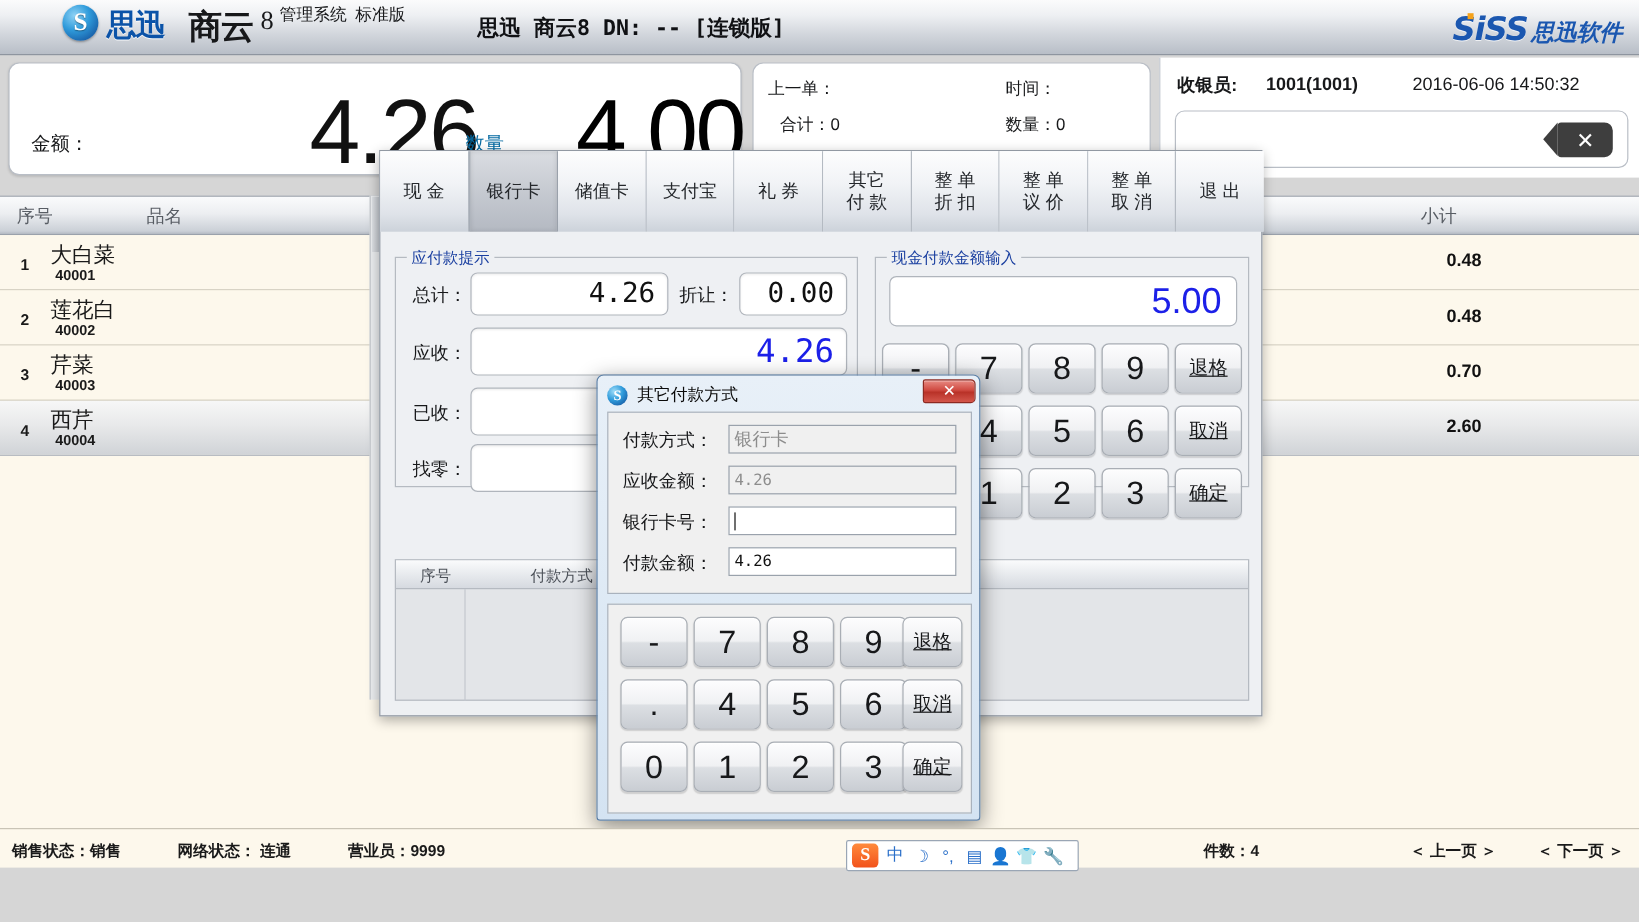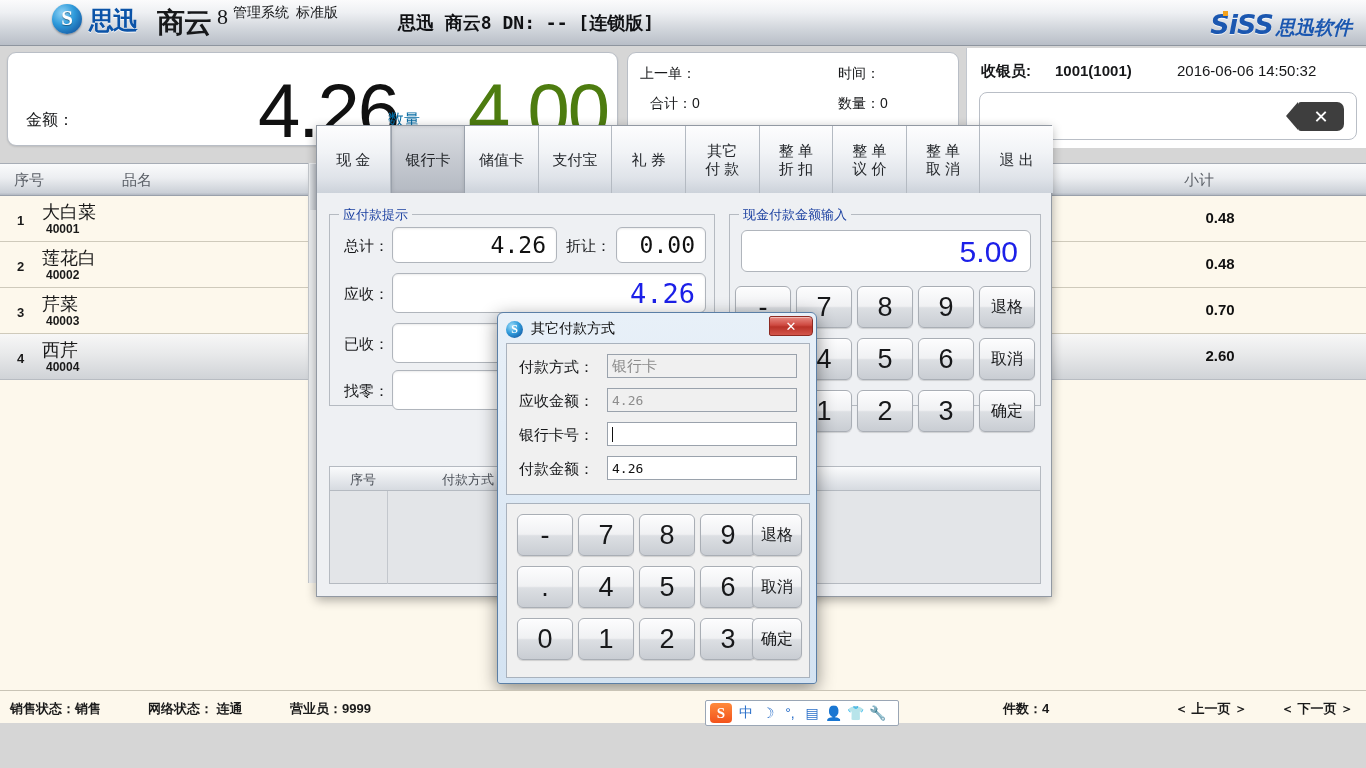--- a/index.html
+++ b/index.html
@@ -73,21 +73,21 @@
     position: absolute; left: 18px; bottom: 14px; font-size: 16px; color: #17181a;
   }
   .amt-value {
     position: absolute; left: 250px; bottom: -9px; font-size: 76px; color: #111;
     font-family: "Liberation Sans", sans-serif; font-weight: 300; letter-spacing: -2px;
   }
   .qty-label {
     position: absolute; left: 380px; bottom: 14px; font-size: 16px; color: #0369a1;
   }
   .qty-value {
-    position: absolute; left: 460px; bottom: -9px; font-size: 76px; color: #4d7c0f;
+    position: absolute; left: 472px; bottom: -9px; font-size: 76px; color: #000000;
     font-family: "Liberation Sans", sans-serif; font-weight: 300; letter-spacing: -2px;
   }
 
   
   .last-panel {
     position: absolute; left: 627px; top: 52px; width: 332px; height: 94px;
     background: #fff; border: 1px solid #b9bec6; border-radius: 9px;
   }
   .lp-row { position: absolute; font-size: 14px; color: #17181a; }
   .lp-a { left: 12px; top: 12px; }
@@ -206,21 +206,21 @@
 
   
   .kp-bg { position: absolute; left: 418px; top: 160px; width: 306px; height: 138px; }
   .key {
     position: absolute; border: 1px solid #a9aeb5; border-radius: 6px;
     background: linear-gradient(to bottom, #fdfdfe 0%, #f0f1f3 48%, #dcdfe3 52%, #c9cdd3 100%);
     display: flex; align-items: center; justify-content: center;
     font-size: 27px; color: #17181a; cursor: default;
     box-shadow: 0 1px 1px rgba(0,0,0,.14), inset 0 1px 0 rgba(255,255,255,.8);
   }
-  .key.small { font-size: 16px; }
+  .key.small { font-size: 16px; text-decoration: underline; }
 
   
   .pay-tbl {
     position: absolute; left: 12px; top: 340px; width: 712px; height: 118px;
     background: #e3e5e8; border: 1px solid #b5bac1;
   }
   .pay-tbl-head {
     position: absolute; left: 0; top: 0; width: 710px; height: 24px;
     background: linear-gradient(to bottom, #fafbfc, #d6dae0);
     border-bottom: 1px solid #b5bac1;

